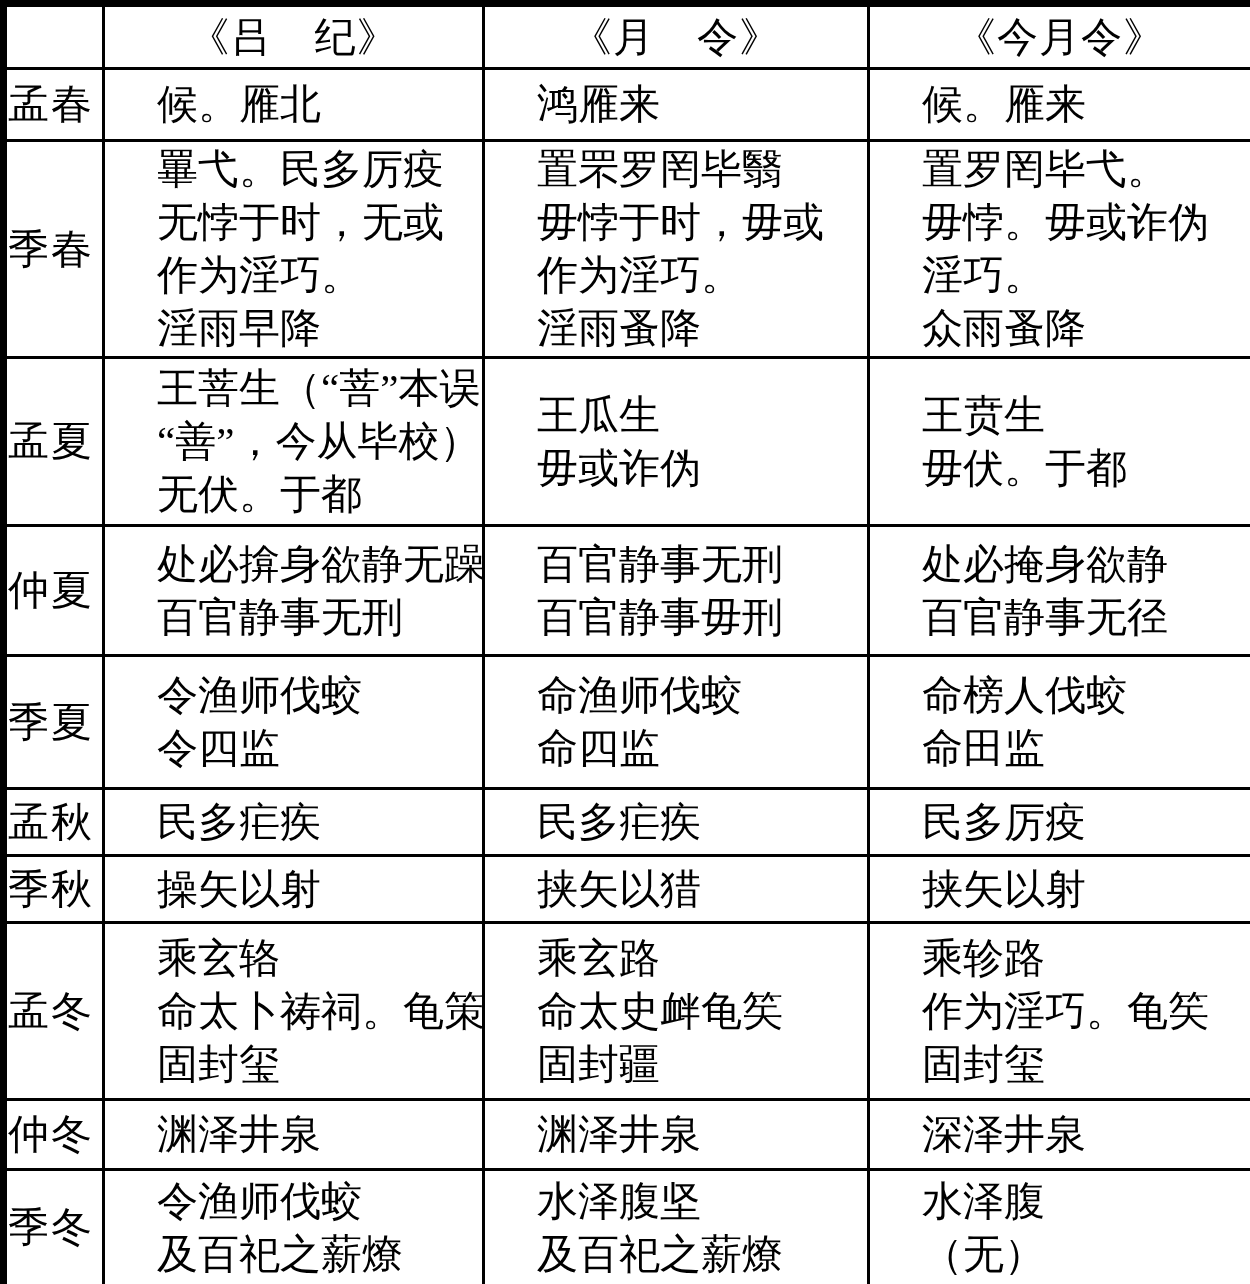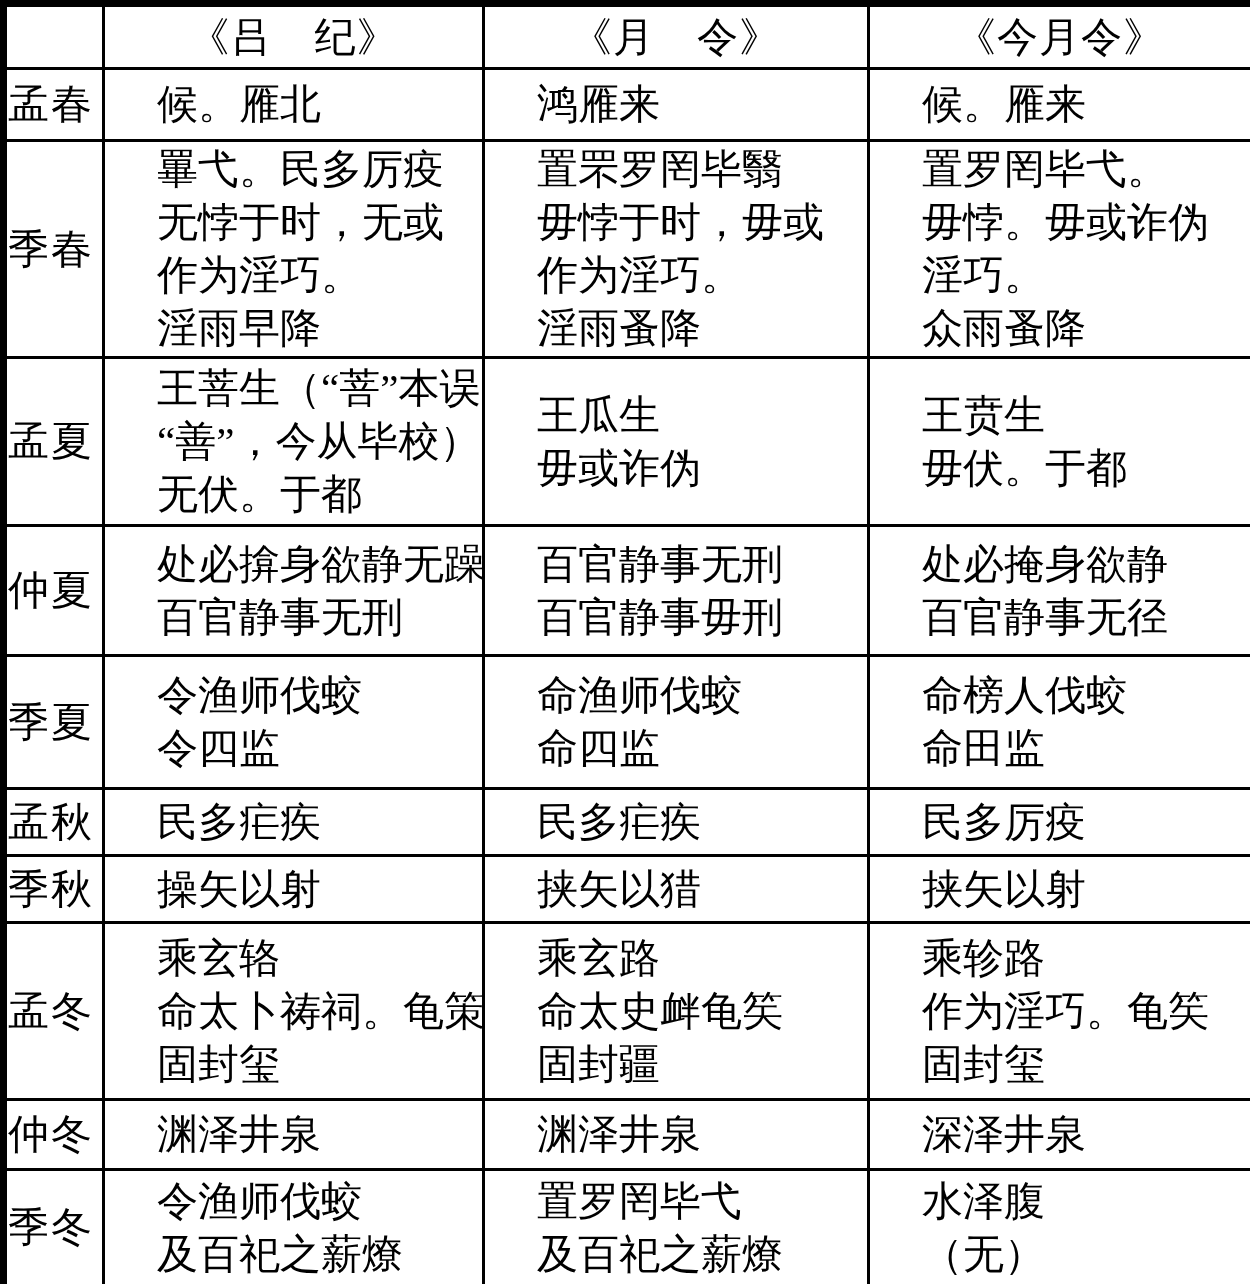--- a/index.html
+++ b/index.html
@@ -198,21 +198,21 @@
           <div class="line">深泽井泉</div>
         </td>
   </tr>
       <tr style="height: 118px;">
     <td class="season">季冬</td>
     <td class="content">
           <div class="line">令渔师伐蛟</div>
           <div class="line">及百祀之薪燎</div>
         </td>
     <td class="content">
-          <div class="line">置罗罔毕弋</div>
+          <div class="line">水泽腹坚</div>
           <div class="line">及百祀之薪燎</div>
         </td>
     <td class="content">
           <div class="line">水泽腹</div>
           <div class="line">（无）</div>
         </td>
   </tr>
     </tbody>
 </table>
 

